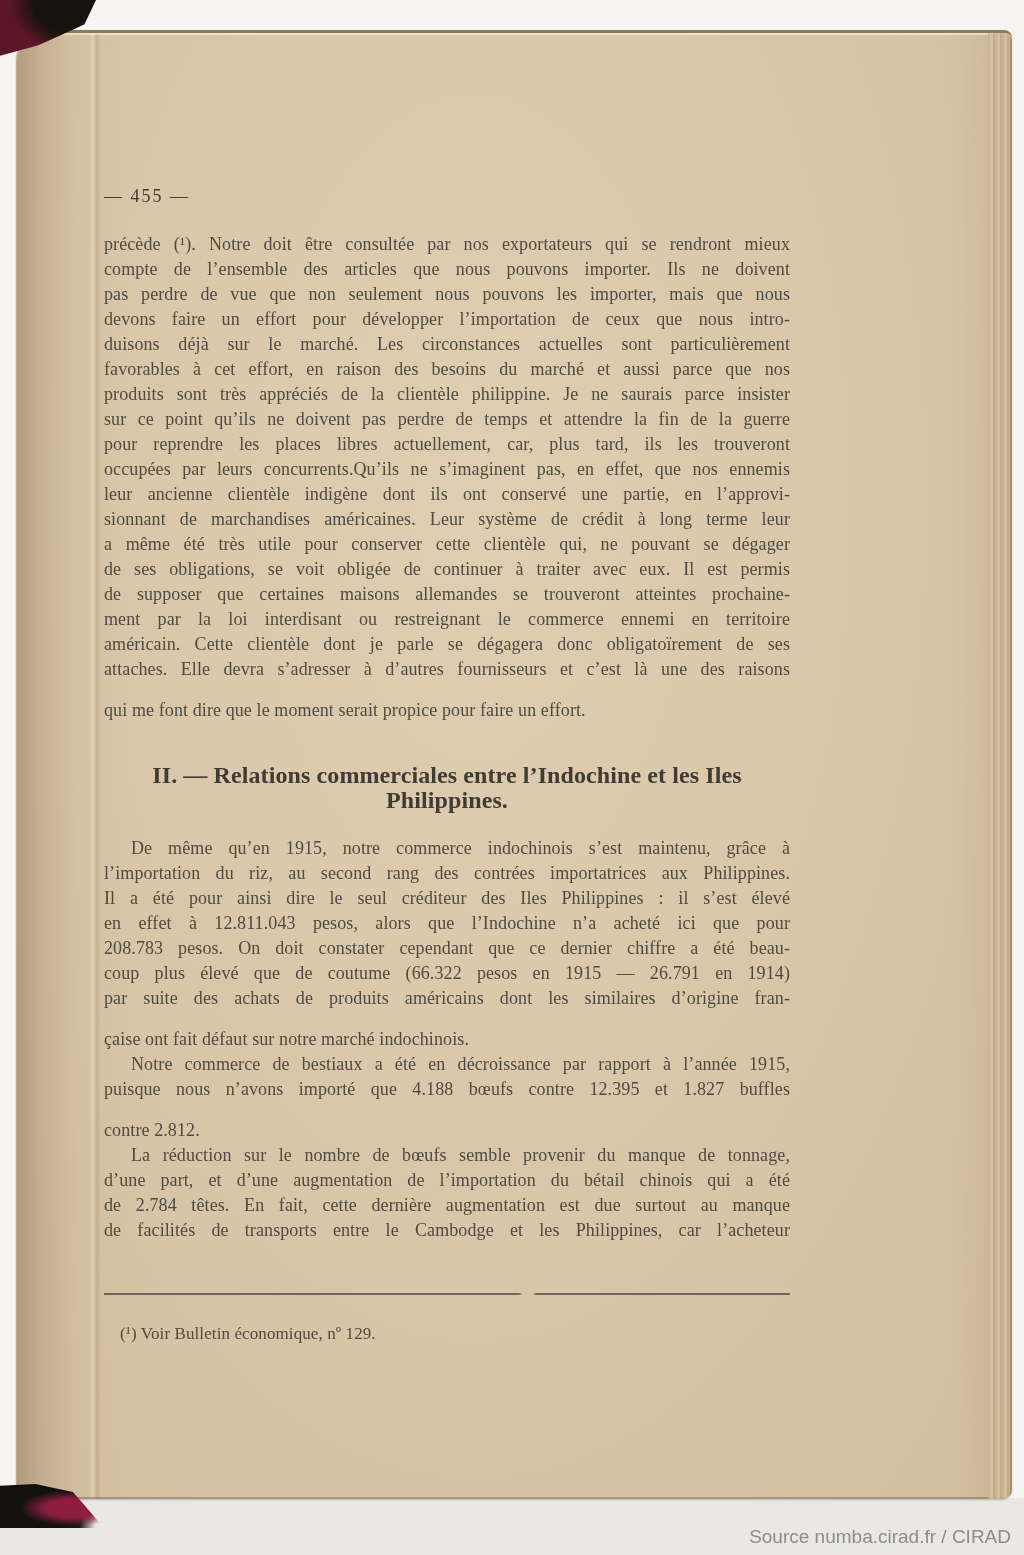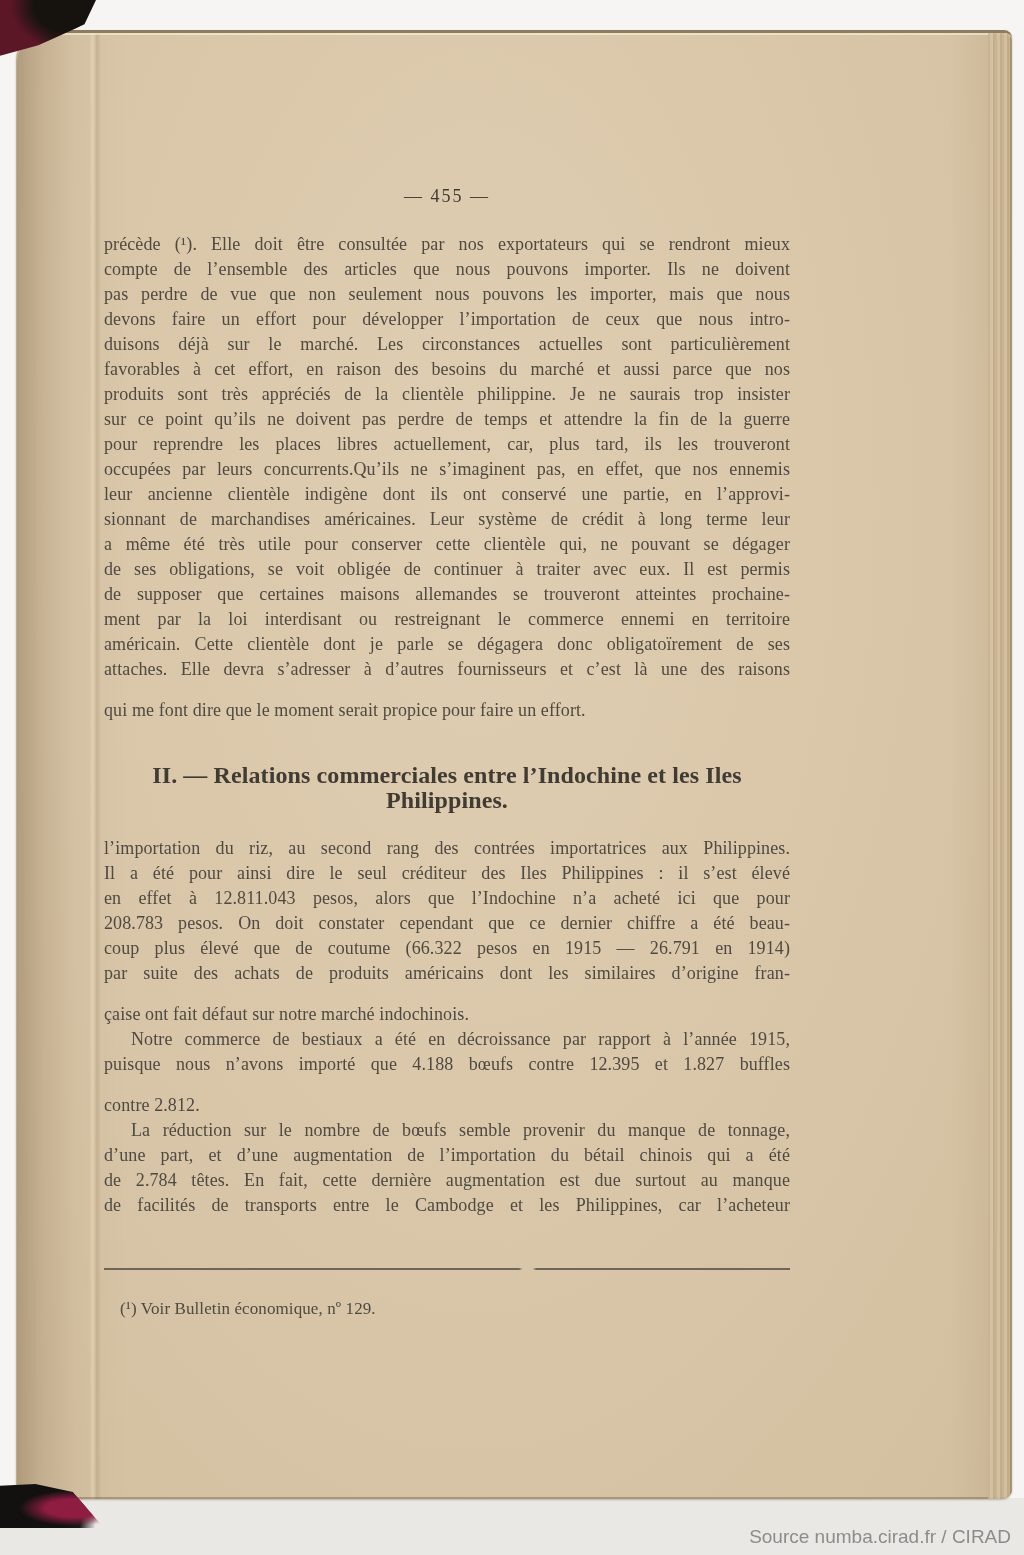--- a/index.html
+++ b/index.html
@@ -68,21 +68,20 @@
     clip-path:polygon(0 4%,34% 0,70% 18%,100% 100%,0 100%);
   }
   
   .text-column{
     position:absolute;left:104px;top:184px;width:686px;z-index:5;
     color:var(--ink,#4f4a41);
     font-size:18px;line-height:25px;
     letter-spacing:.1px;
   }
   .page-number{
-    text-align:center;
     letter-spacing:2px;
     margin-bottom:23px;
     color:var(--ink-strong,#403b33);
   }
   .line{text-align:justify;text-align-last:justify;}
   .line.lastline{text-align-last:left;margin-top:16px;}
   .line.indent{text-indent:27px;}
   .heading{
     text-align:center;
     font-weight:bold;
@@ -122,42 +121,43 @@
 </div>
 
 <div class="spine-top"></div>
 <div class="cover-corner"></div>
 
 <div class="text-column">
   <div class="page-number">— 455 —</div>
 
   <div id="text-body">
       <div class="para">
-        <div class="line">précède (¹). Elle doit être consultée par nos exportateurs qui se rendront mieux</div>
+        <div class="line">précède (¹). Notre doit être consultée par nos exportateurs qui se rendront mieux</div>
         <div class="line">compte de l’ensemble des articles que nous pouvons importer. Ils ne doivent</div>
         <div class="line">pas perdre de vue que non seulement nous pouvons les importer, mais que nous</div>
         <div class="line">devons faire un effort pour développer l’importation de ceux que nous intro-</div>
         <div class="line">duisons déjà sur le marché. Les circonstances actuelles sont particulièrement</div>
         <div class="line">favorables à cet effort, en raison des besoins du marché et aussi parce que nos</div>
-        <div class="line">produits sont très appréciés de la clientèle philippine. Je ne saurais trop insister</div>
+        <div class="line">produits sont très appréciés de la clientèle philippine. Je ne saurais parce insister</div>
         <div class="line">sur ce point qu’ils ne doivent pas perdre de temps et attendre la fin de la guerre</div>
         <div class="line">pour reprendre les places libres actuellement, car, plus tard, ils les trouveront</div>
         <div class="line">occupées par leurs concurrents.Qu’ils ne s’imaginent pas, en effet, que nos ennemis</div>
         <div class="line">leur ancienne clientèle indigène dont ils ont conservé une partie, en l’approvi-</div>
         <div class="line">sionnant de marchandises américaines. Leur système de crédit à long terme leur</div>
         <div class="line">a même été très utile pour conserver cette clientèle qui, ne pouvant se dégager</div>
         <div class="line">de ses obligations, se voit obligée de continuer à traiter avec eux. Il est permis</div>
         <div class="line">de supposer que certaines maisons allemandes se trouveront atteintes prochaine-</div>
         <div class="line">ment par la loi interdisant ou restreignant le commerce ennemi en territoire</div>
         <div class="line">américain. Cette clientèle dont je parle se dégagera donc obligatoïrement de ses</div>
         <div class="line">attaches. Elle devra s’adresser à d’autres fournisseurs et c’est là une des raisons</div>
         <div class="line lastline">qui me font dire que le moment serait propice pour faire un effort.</div>
       </div>
       <div class="heading">II. — Relations commerciales entre l’Indochine et les Iles Philippines.</div>
       <div class="para">
+        <div class="line indent">De même qu’en 1915, notre commerce indochinois s’est maintenu, grâce à</div>
         <div class="line">l’importation du riz, au second rang des contrées importatrices aux Philippines.</div>
         <div class="line">Il a été pour ainsi dire le seul créditeur des Iles Philippines : il s’est élevé</div>
         <div class="line">en effet à 12.811.043 pesos, alors que l’Indochine n’a acheté ici que pour</div>
         <div class="line">208.783 pesos. On doit constater cependant que ce dernier chiffre a été beau-</div>
         <div class="line">coup plus élevé que de coutume (66.322 pesos en 1915 — 26.791 en 1914)</div>
         <div class="line">par suite des achats de produits américains dont les similaires d’origine fran-</div>
         <div class="line lastline">çaise ont fait défaut sur notre marché indochinois.</div>
       </div>
       <div class="para">
         <div class="line indent">Notre commerce de bestiaux a été en décroissance par rapport à l’année 1915,</div>

